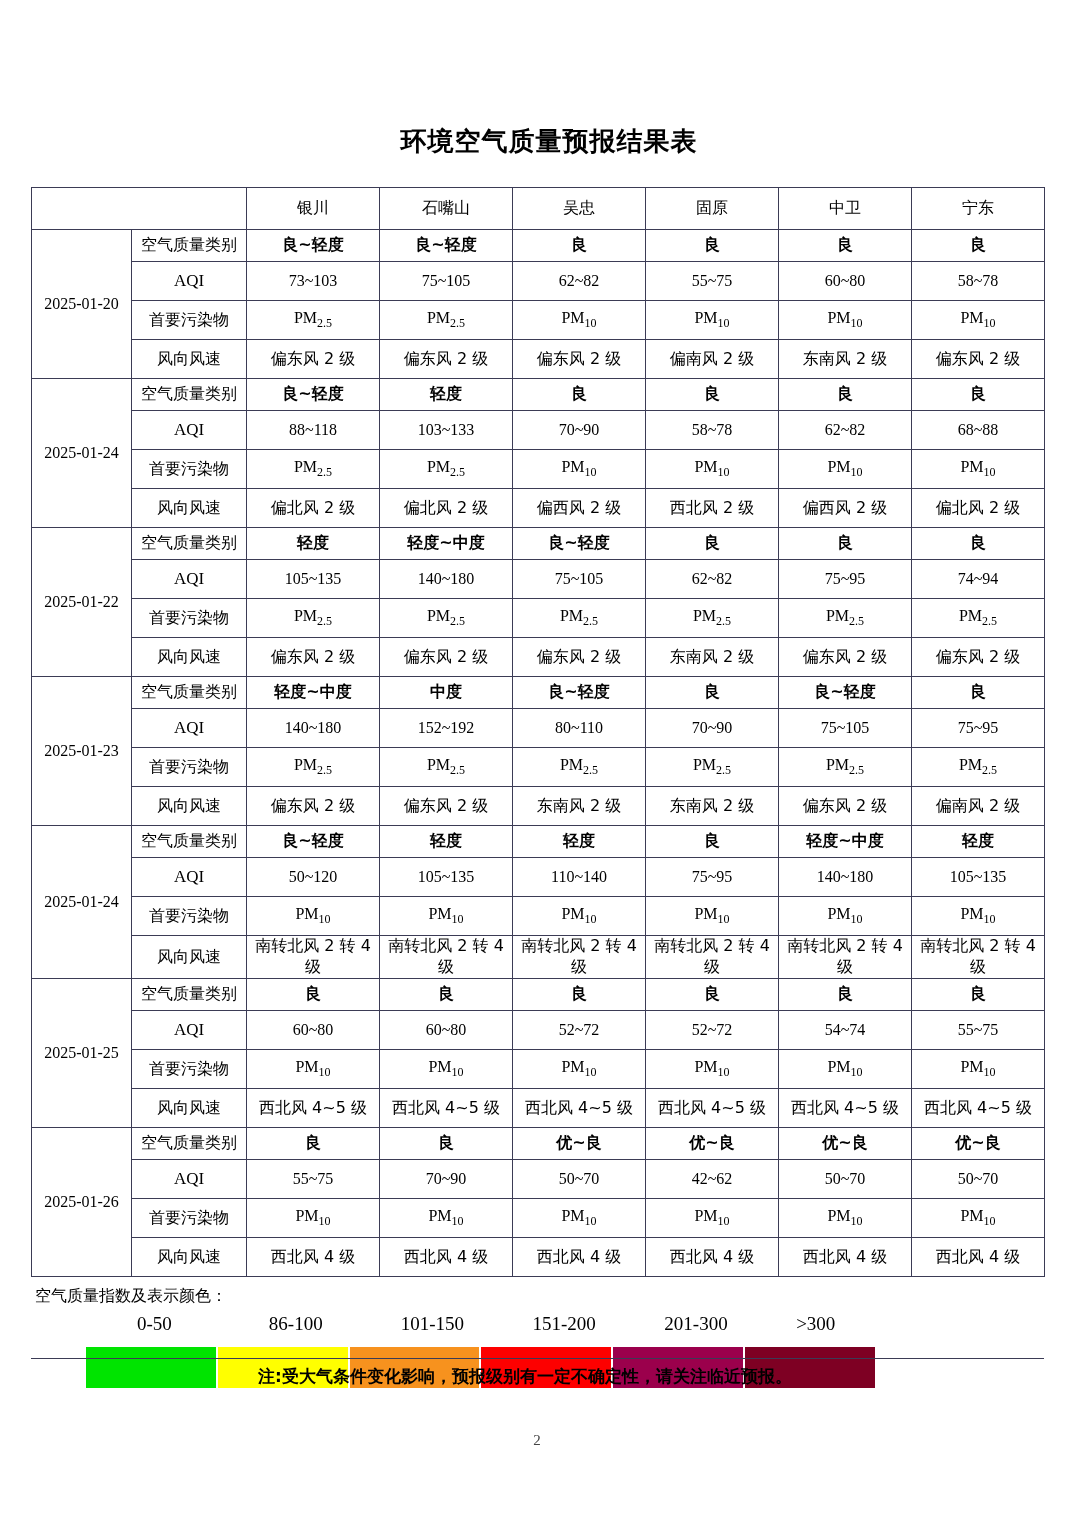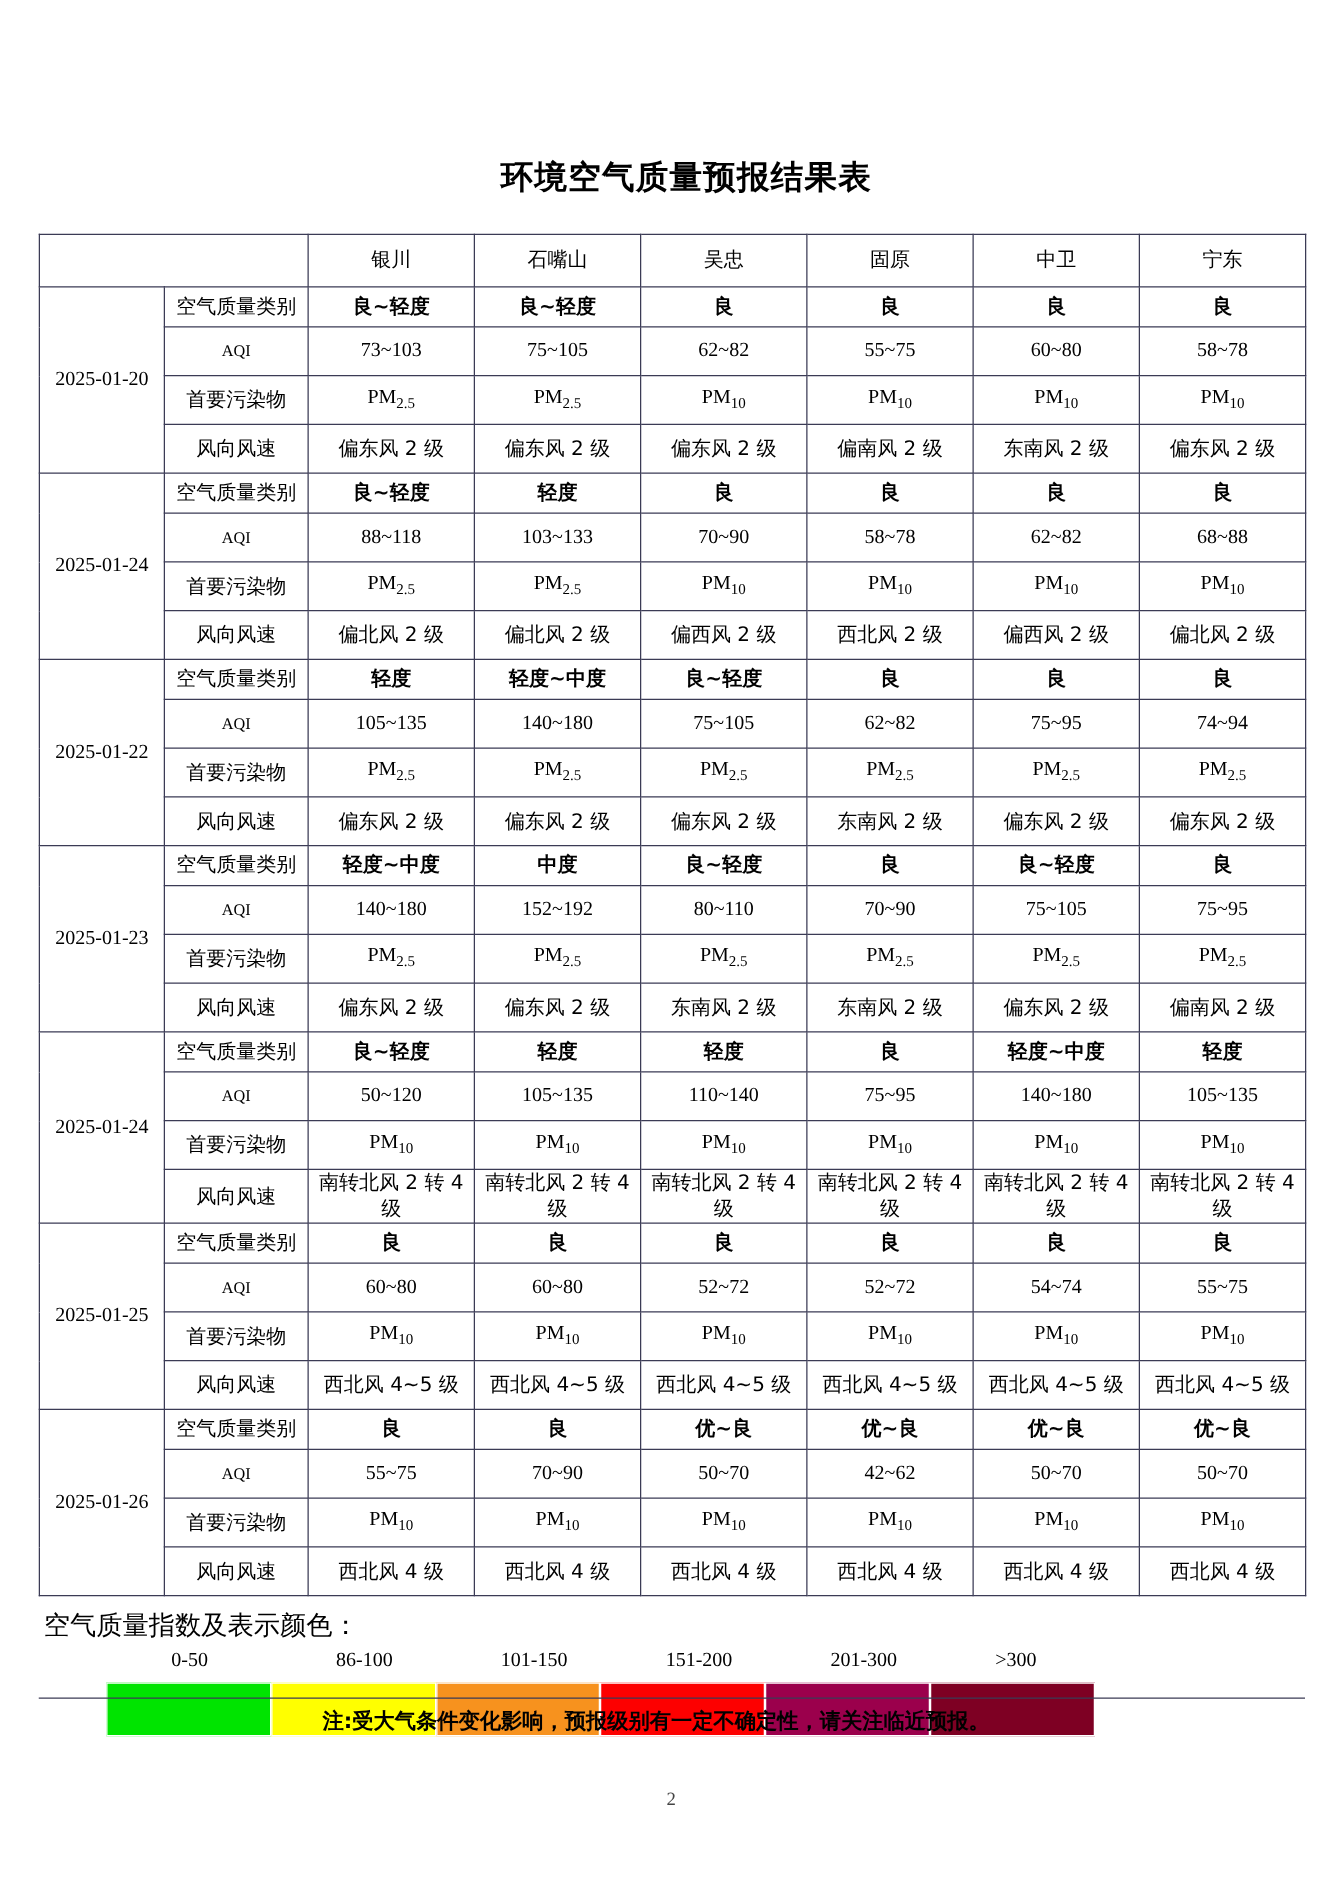--- a/index.html
+++ b/index.html
@@ -52,21 +52,21 @@
     font-size:13px;
     font-family:"Liberation Serif","DejaVu Serif",serif;
   }
   td.rowlabel{
     font-size:14px;
     font-family:"DejaVu Sans","Liberation Sans",sans-serif;
     height:30px;
   }
   td.rowlabel.serif{
     font-family:"Liberation Serif","DejaVu Serif",serif;
-    font-size:13px;
+    font-size:17px;
   }
   tr.r-cat td{height:31px;}
   tr.r-aqi td,tr.r-pol td,tr.r-wind td{height:38px;}
 
   td.cat{
     font-family:"DejaVu Sans","Liberation Sans",sans-serif;
     font-size:18px;
     font-weight:bold;
   }
   td.aqi{font-size:17px;}
@@ -79,29 +79,29 @@
   .lv-liang{background:#ffff00;}
   .lv-qing{background:#f7921e;}
   .lv-zhong{background:#fd0000;}
 
   
   .legend-wrap{
     position:absolute;left:31px;top:1286px;width:1013px;
   }
   .legend-title{
     font-family:"DejaVu Sans","Liberation Sans",sans-serif;
-    font-size:21px;
+    font-size:16px;
     margin:0 0 6px 4px;
   }
   .legend-ticks{
     position:relative;height:22px;margin-left:0;
   }
   .legend-ticks span{
     position:absolute;
-    font-size:16px;
+    font-size:19px;
     font-family:"Liberation Serif","DejaVu Serif",serif;
     white-space:nowrap;
   }
   .legend-bar{
     position:absolute;left:54px;top:60px;
     display:flex;
     height:43px;
     width:791px;
   }
   .legend-bar div{

